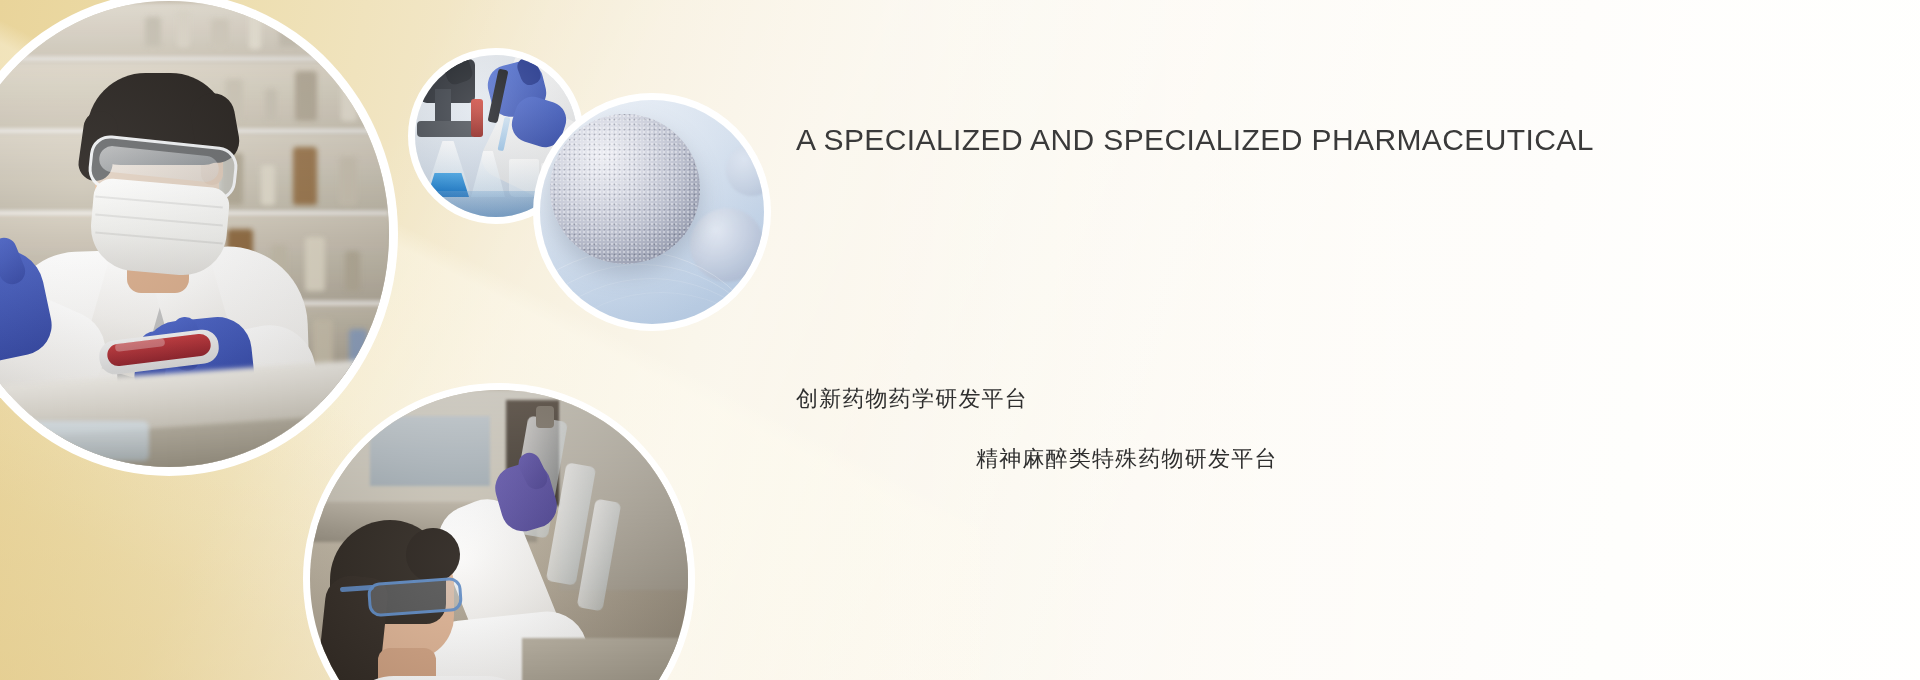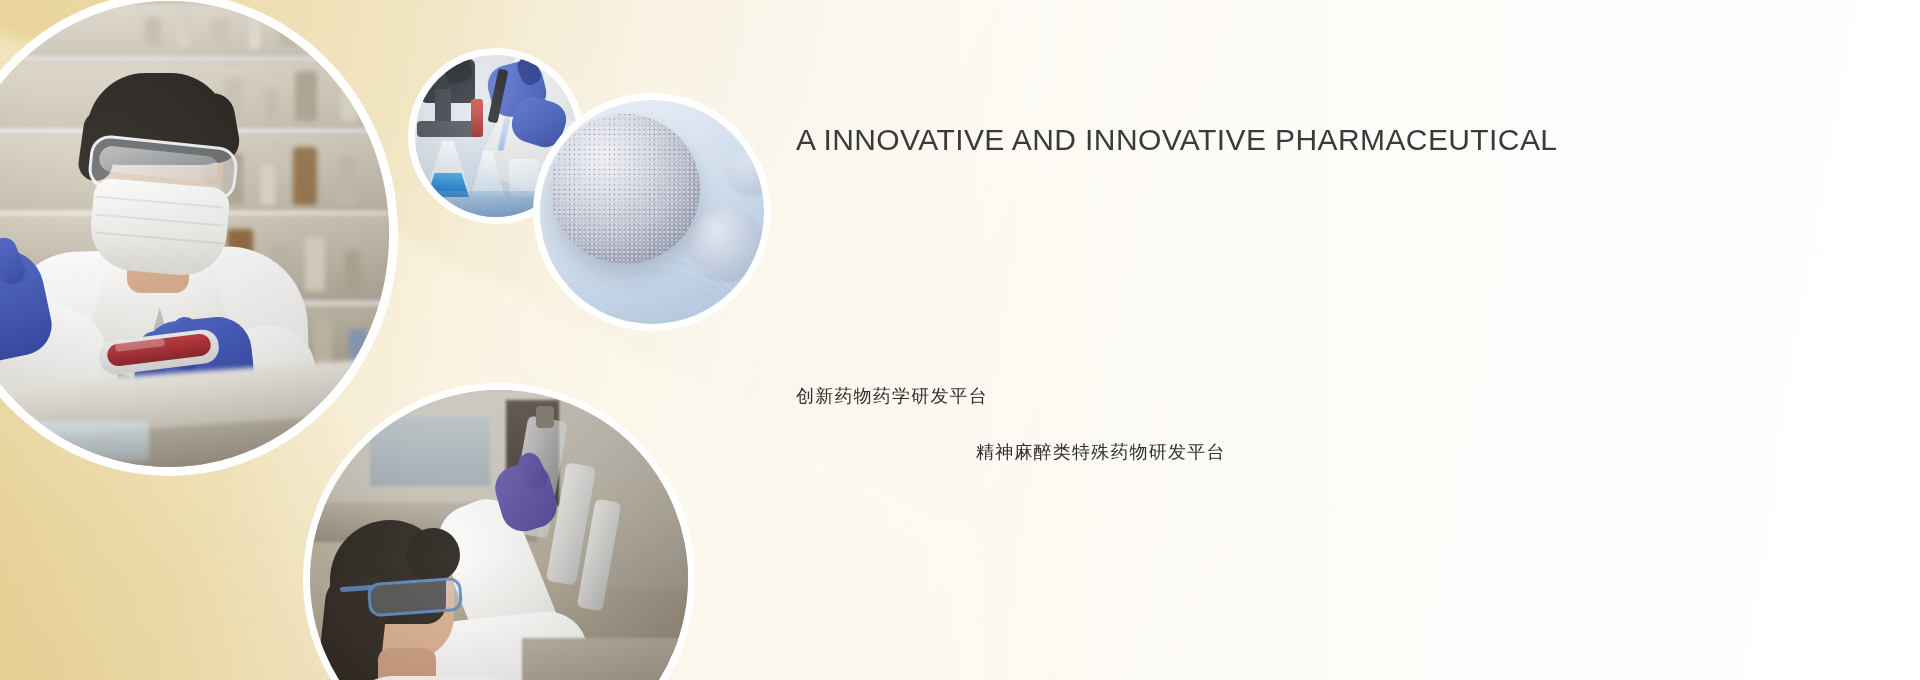--- a/index.html
+++ b/index.html
@@ -247,21 +247,21 @@
   }
   .subtitle span { display: block; }
 
   .taglines {
     position: absolute;
     left: 796px;
     top: 386px;
     width: 1110px;
   }
   .tagline {
-    font-size: 18px;
+    font-size: 22px;
     line-height: 1.2;
     letter-spacing: 1.2px;
     margin: 0 0 34px 0;
     white-space: nowrap;
   }
   .tg1 { margin-left: 0px; }
   .tg2 { margin-left: 180px; }
   .tg3 { margin-left: 430px; }
 </style>
 </head>
@@ -492,21 +492,21 @@
       <div style="position:absolute;left:212px;bottom:0;width:176px;height:130px;background:
            linear-gradient(180deg,#b9b1a1,#8b8373);filter:blur(1px);"></div>
 
       <div style="position:absolute;inset:0;background:
            radial-gradient(ellipse at 40% 45%, rgba(255,255,255,.10), rgba(0,0,0,.16) 82%);"></div>
     </div>
   </div>
 
   <div class="text-block">
     <p class="subtitle" style="color: rgb(58, 58, 58);">
-      <span>A INNOVATIVE AND INNOVATIVE PHARMACEUTICAL</span>
+      <span>A SPECIALIZED AND SPECIALIZED PHARMACEUTICAL</span>
     </p>
   </div>
 
   <div class="taglines">
     <p class="tagline tg1" style="color: rgb(47, 47, 47);">创新药物药学研发平台</p>
     <p class="tagline tg2" style="color: rgb(47, 47, 47);">精神麻醉类特殊药物研发平台</p>
   </div>
 
 </div>
 

